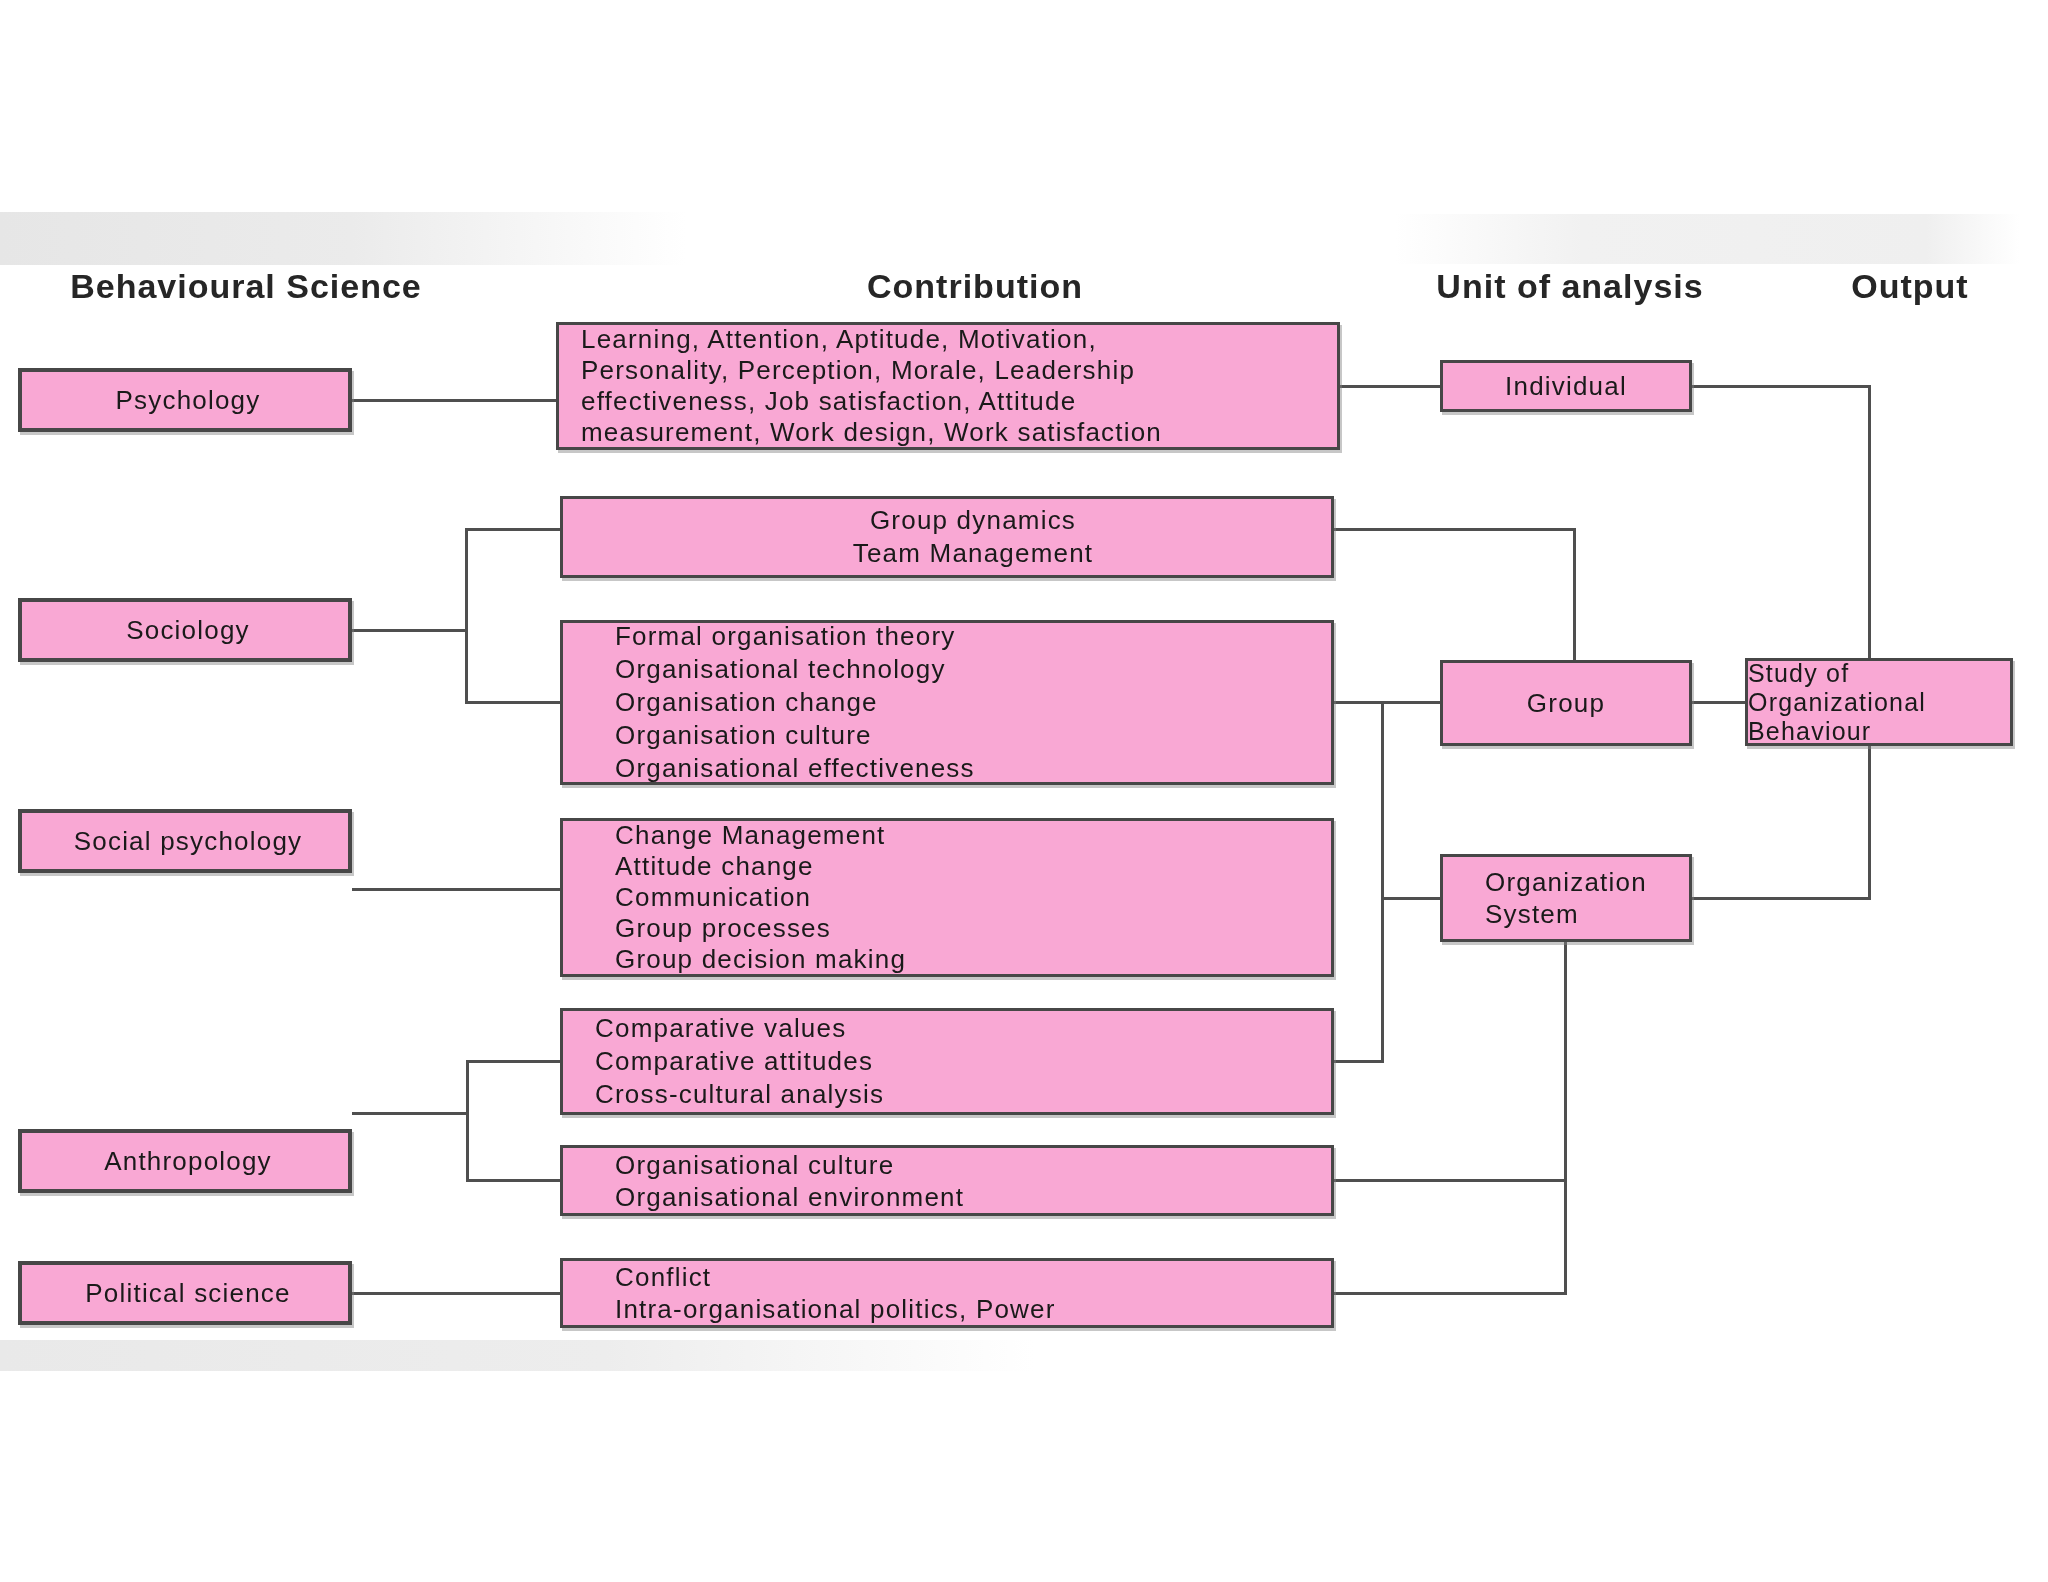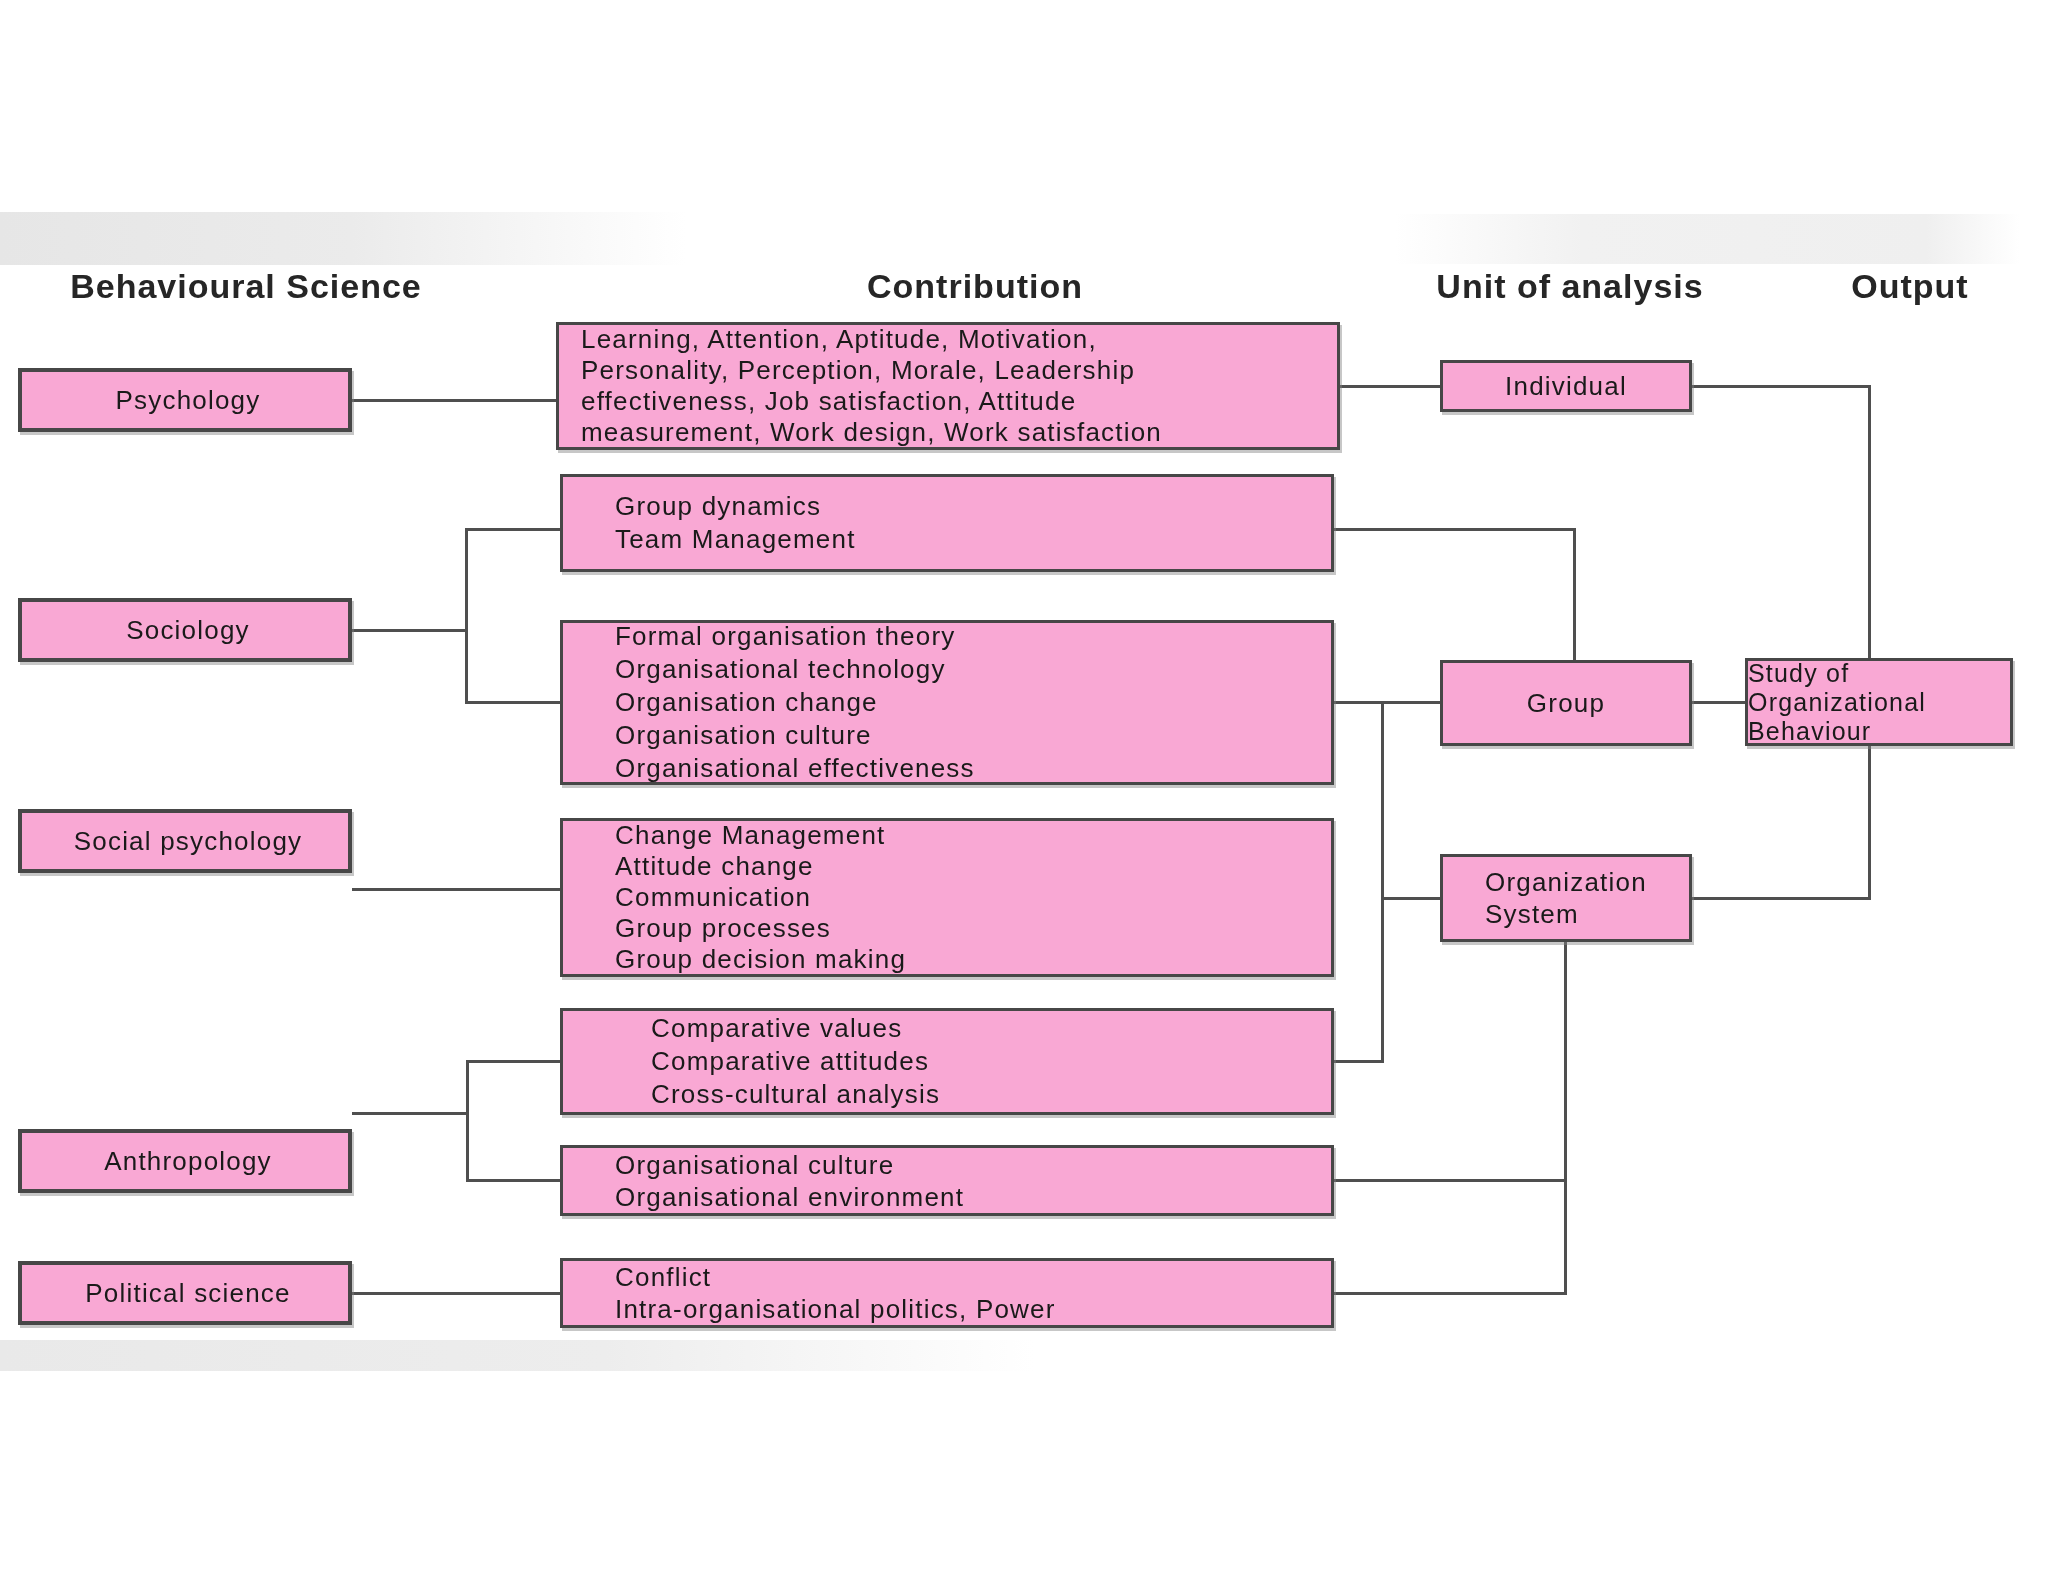--- a/index.html
+++ b/index.html
@@ -80,42 +80,42 @@
       <span>Political science</span>
     </div>
 
   <div class="box contrib" style="left:556px;width:784px;top:322px;height:128px;line-height:31px;padding-left:22px;">
     <span>Learning, Attention, Aptitude, Motivation,</span>
     <span>Personality, Perception, Morale, Leadership</span>
     <span>effectiveness, Job satisfaction, Attitude</span>
     <span>measurement, Work design, Work satisfaction</span>
   </div>
 
-  <div class="box contrib" style="top:474px;height:98px;">
+  <div class="box contrib" style="top:496px;height:82px;align-items:center;">
     <span>Group dynamics</span>
     <span>Team Management</span>
   </div>
 
   <div class="box contrib" style="top:620px;height:165px;">
     <span>Formal organisation theory</span>
     <span>Organisational technology</span>
     <span>Organisation change</span>
     <span>Organisation culture</span>
     <span>Organisational effectiveness</span>
   </div>
 
   <div class="box contrib" style="top:818px;height:159px;line-height:31px;">
     <span>Change Management</span>
     <span>Attitude change</span>
     <span>Communication</span>
     <span>Group processes</span>
     <span>Group decision making</span>
   </div>
 
-  <div class="box contrib" style="top:1008px;height:107px;padding-left:88px;">
+  <div class="box contrib" style="top:1008px;height:107px;padding-left:32px;">
     <span>Comparative values</span>
     <span>Comparative attitudes</span>
     <span>Cross-cultural analysis</span>
   </div>
 
   <div class="box contrib" style="top:1145px;height:71px;line-height:32px;">
     <span>Organisational culture</span>
     <span>Organisational environment</span>
   </div>
 

